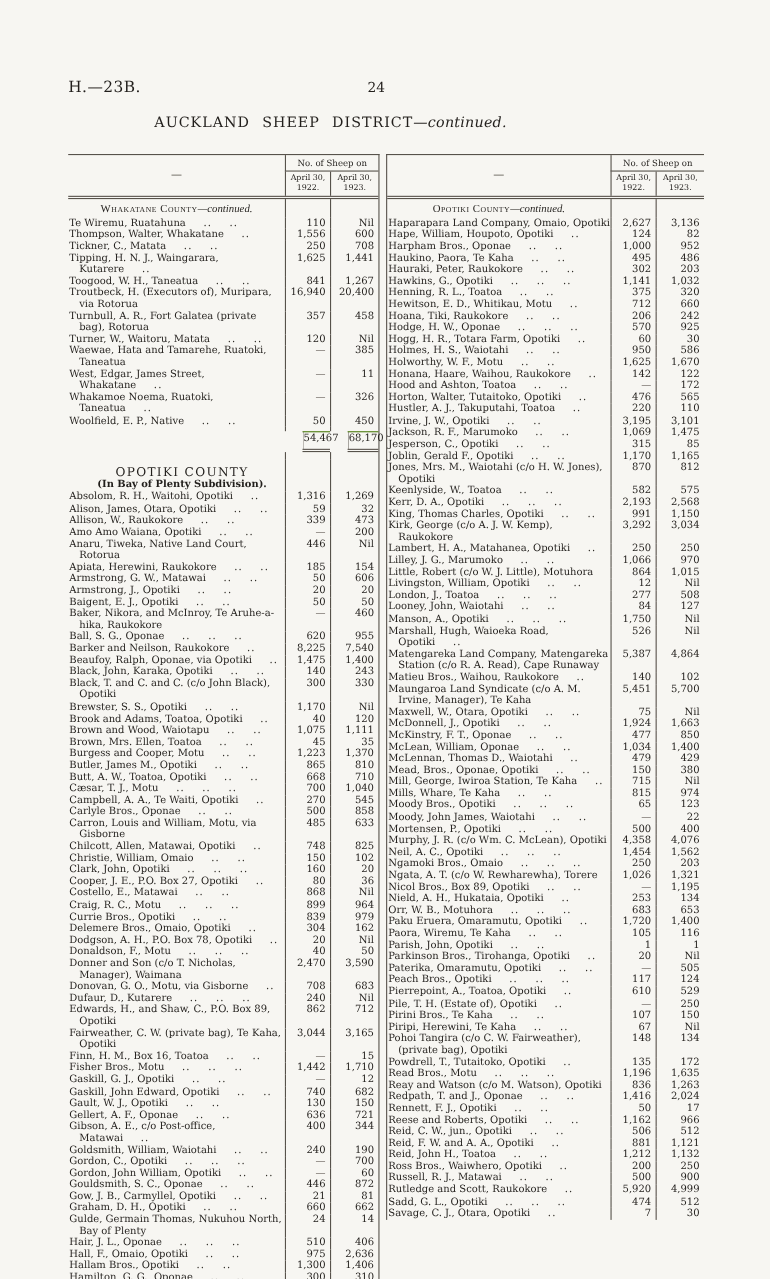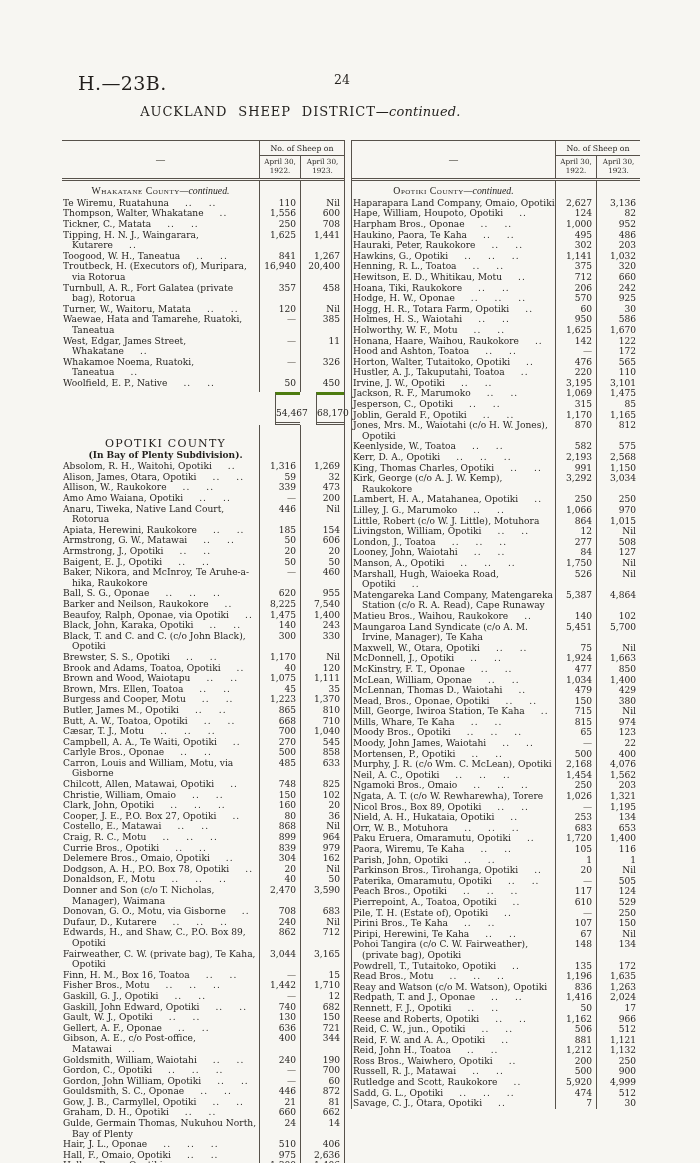--- a/index.html
+++ b/index.html
@@ -3,21 +3,21 @@
 <meta charset="utf-8">
 <style>
   html,body{margin:0;padding:0;}
   body{
     width:700px;height:1163px;position:relative;overflow:hidden;
     background:#f7f6f2;color:#221f1c;
     font-family:"DejaVu Serif","Liberation Serif",serif;
     -webkit-font-smoothing:antialiased;
   }
   .pagehead{position:absolute;top:72px;left:62px;right:58px;height:18px;}
-  .docref{position:absolute;left:16px;top:0;font-size:19px;letter-spacing:.4px;}
+  .docref{position:absolute;left:0;top:0;font-size:14px;letter-spacing:.4px;}
   .pageno{position:absolute;left:0;right:20px;text-align:center;font-size:12.5px;}
   .maintitle{position:absolute;top:104px;left:0;width:601px;text-align:center;
     font-size:13px;letter-spacing:.9px;word-spacing:6px;}
   .maintitle .cont{font-style:italic;letter-spacing:.2px;word-spacing:1px;}
 
   .tables{position:absolute;top:140px;left:62px;display:flex;gap:6px;align-items:flex-start;}
   .sheet{border-top:1px solid #57524b;box-sizing:border-box;}
   .sheet.tleft{width:283px;border-right:1px solid #57524b;}
   .sheet.tright{width:289px;border-left:1px solid #57524b;}
   .thead,.tbody{display:grid;grid-template-columns:1fr 41px 44px;}
@@ -41,21 +41,21 @@
   .ldr{letter-spacing:1px;margin-left:16px;color:#2c2923;}
 
   .hrow .cname{text-align:center;text-indent:0;padding:5px 2px 1px 2px;font-size:9.8px;font-family:Liberation Serif, serif;}
   .hrow .sc{font-variant:small-caps;letter-spacing:.5px;}
   .hrow .it{font-style:italic;}
   .h2line1{display:block;font-size:11px;letter-spacing:1.2px;padding-top:7px;}
   .h2line2{display:block;font-size:9px;padding-bottom:1px;font-weight:bold;}
   .h2 .cname{text-align:center;text-indent:0;}
 
   .gapcell{height:4px;}
-  .tval{border-top:3px solid #4d7c0f;border-bottom:3px double #57524b;padding-top:13px;padding-bottom:3px;margin-left:16px;}
+  .tval{border-top:1px solid #4d7c0f;border-bottom:3px double #57524b;padding-top:1px;padding-bottom:3px;margin-left:16px;}
   .tgap{height:7px;}
 </style>
 </head>
 <body>
 
 <div class="pagehead">
   <span class="docref">H.—23B.</span>
   <span class="pageno">24</span>
 </div>
 
@@ -205,21 +205,21 @@
         <div class="row"><div class="cell cname"><span>McDonnell, J., Opotiki</span><span class="ldr">..</span><span class="ldr">..</span></div><div class="cell cval cv1">1,924</div><div class="cell cval cv2">1,663</div></div>
         <div class="row"><div class="cell cname"><span>McKinstry, F. T., Oponae</span><span class="ldr">..</span><span class="ldr">..</span></div><div class="cell cval cv1">477</div><div class="cell cval cv2">850</div></div>
         <div class="row"><div class="cell cname"><span>McLean, William, Oponae</span><span class="ldr">..</span><span class="ldr">..</span></div><div class="cell cval cv1">1,034</div><div class="cell cval cv2">1,400</div></div>
         <div class="row"><div class="cell cname"><span>McLennan, Thomas D., Waiotahi</span><span class="ldr">..</span></div><div class="cell cval cv1">479</div><div class="cell cval cv2">429</div></div>
         <div class="row"><div class="cell cname"><span>Mead, Bros., Oponae, Opotiki</span><span class="ldr">..</span><span class="ldr">..</span></div><div class="cell cval cv1">150</div><div class="cell cval cv2">380</div></div>
         <div class="row"><div class="cell cname"><span>Mill, George, Iwiroa Station, Te Kaha</span><span class="ldr">..</span></div><div class="cell cval cv1">715</div><div class="cell cval cv2">Nil</div></div>
         <div class="row"><div class="cell cname"><span>Mills, Whare, Te Kaha</span><span class="ldr">..</span><span class="ldr">..</span></div><div class="cell cval cv1">815</div><div class="cell cval cv2">974</div></div>
         <div class="row"><div class="cell cname"><span>Moody Bros., Opotiki</span><span class="ldr">..</span><span class="ldr">..</span><span class="ldr">..</span></div><div class="cell cval cv1">65</div><div class="cell cval cv2">123</div></div>
         <div class="row"><div class="cell cname"><span>Moody, John James, Waiotahi</span><span class="ldr">..</span><span class="ldr">..</span></div><div class="cell cval cv1 dash">—</div><div class="cell cval cv2">22</div></div>
         <div class="row"><div class="cell cname"><span>Mortensen, P., Opotiki</span><span class="ldr">..</span><span class="ldr">..</span></div><div class="cell cval cv1">500</div><div class="cell cval cv2">400</div></div>
-        <div class="row"><div class="cell cname"><span>Murphy, J. R. (c/o Wm. C. McLean), Opotiki</span></div><div class="cell cval cv1">2,168</div><div class="cell cval cv2">4,076</div></div>
+        <div class="row"><div class="cell cname"><span>Murphy, J. R. (c/o Wm. C. McLean), Opotiki</span></div><div class="cell cval cv1">4,358</div><div class="cell cval cv2">4,076</div></div>
         <div class="row"><div class="cell cname"><span>Neil, A. C., Opotiki</span><span class="ldr">..</span><span class="ldr">..</span><span class="ldr">..</span></div><div class="cell cval cv1">1,454</div><div class="cell cval cv2">1,562</div></div>
         <div class="row"><div class="cell cname"><span>Ngamoki Bros., Omaio</span><span class="ldr">..</span><span class="ldr">..</span><span class="ldr">..</span></div><div class="cell cval cv1">250</div><div class="cell cval cv2">203</div></div>
         <div class="row"><div class="cell cname"><span>Ngata, A. T. (c/o W. Rewharewha), Torere</span></div><div class="cell cval cv1">1,026</div><div class="cell cval cv2">1,321</div></div>
         <div class="row"><div class="cell cname"><span>Nicol Bros., Box 89, Opotiki</span><span class="ldr">..</span><span class="ldr">..</span></div><div class="cell cval cv1 dash">—</div><div class="cell cval cv2">1,195</div></div>
         <div class="row"><div class="cell cname"><span>Nield, A. H., Hukataia, Opotiki</span><span class="ldr">..</span></div><div class="cell cval cv1">253</div><div class="cell cval cv2">134</div></div>
         <div class="row"><div class="cell cname"><span>Orr, W. B., Motuhora</span><span class="ldr">..</span><span class="ldr">..</span><span class="ldr">..</span></div><div class="cell cval cv1">683</div><div class="cell cval cv2">653</div></div>
         <div class="row"><div class="cell cname"><span>Paku Eruera, Omaramutu, Opotiki</span><span class="ldr">..</span></div><div class="cell cval cv1">1,720</div><div class="cell cval cv2">1,400</div></div>
         <div class="row"><div class="cell cname"><span>Paora, Wiremu, Te Kaha</span><span class="ldr">..</span><span class="ldr">..</span></div><div class="cell cval cv1">105</div><div class="cell cval cv2">116</div></div>
         <div class="row"><div class="cell cname"><span>Parish, John, Opotiki</span><span class="ldr">..</span><span class="ldr">..</span></div><div class="cell cval cv1">1</div><div class="cell cval cv2">1</div></div>
         <div class="row"><div class="cell cname"><span>Parkinson Bros., Tirohanga, Opotiki</span><span class="ldr">..</span></div><div class="cell cval cv1">20</div><div class="cell cval cv2">Nil</div></div>

